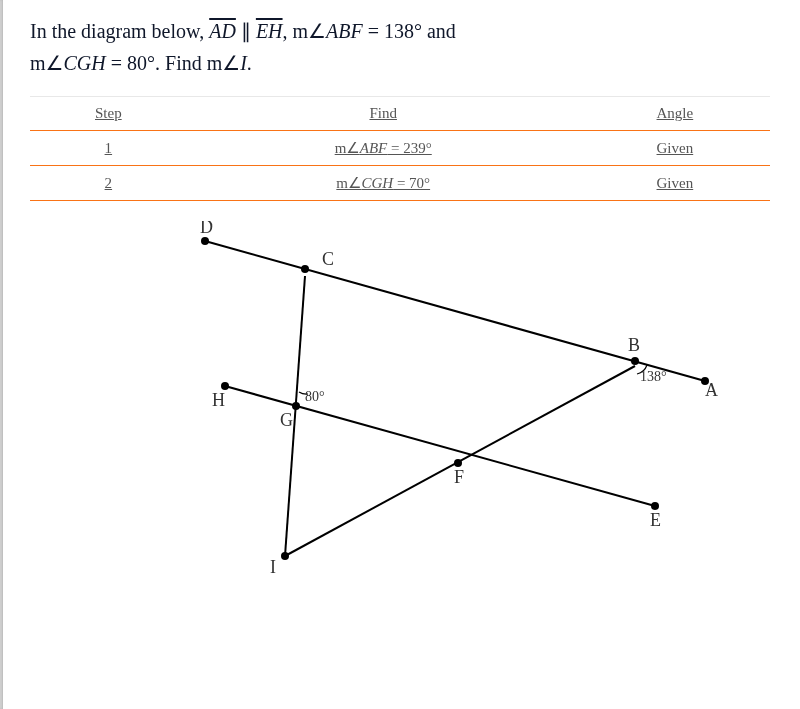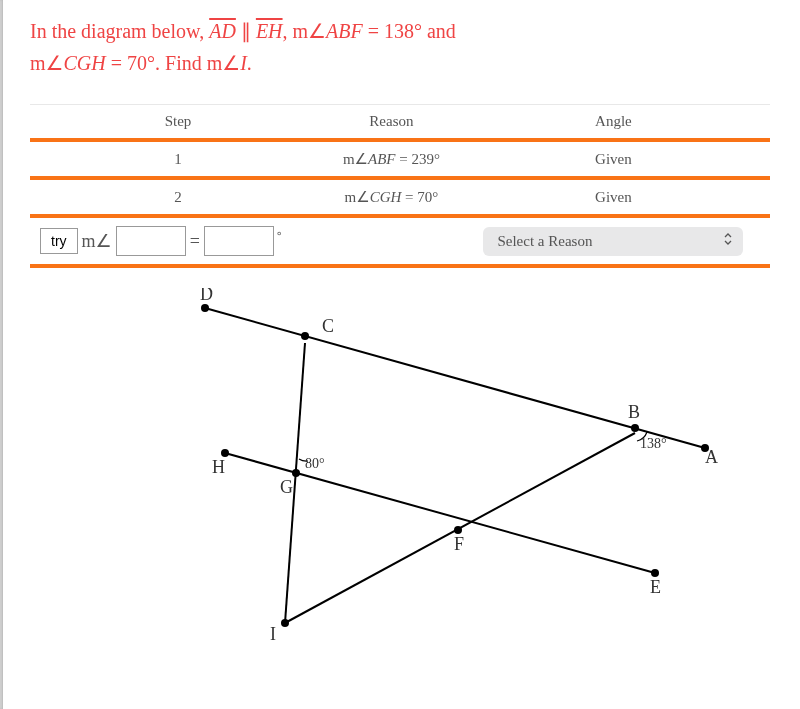--- a/index.html
+++ b/index.html
@@ -15,38 +15,39 @@
     .left-border {
       position: absolute;
       left: 0; top: 0;
       width: 3px; height: 100%;
       background: #d0d0d0;
       box-shadow: inset -1px 0 2px rgba(0,0,0,0.1);
     }
     .problem-text {
       font-size: 20px;
       line-height: 1.6;
-      margin-bottom: 25px;
-      color: #ef4444;
+      margin-bottom: 17px;
+      color: #0f172a;
       font-family: Georgia, serif;
     }
     .overline { text-decoration: overline; }
     .math { font-style: italic; }
     table.steps {
       width: 100%;
       border-collapse: collapse;
       margin-bottom: 20px;
       font-size: 15px;
     }
     table.steps th, table.steps td {
       padding: 8px 10px;
       text-align: center;
       border-top: 1px solid #e8e8e8;
-      border-bottom: 4px solid #f97316;
+      border-bottom: 1px solid #f97316;
       color: #555;
+      text-decoration: underline;
     }
     table.steps th { font-weight: normal; font-family: Georgia, serif; }
     .try-row td { padding: 10px 8px; }
     .try-btn {
       border: 1px solid #999;
       padding: 4px 10px;
       background: #fff;
       font-size: 14px;
       cursor: pointer;
     }
@@ -97,64 +98,41 @@
       font-size: 14px;
       fill: #333;
     }
   </style>
 </head>
 <body>
 <div class="left-border"></div>
 
 <div class="problem-text">
   <span>In the diagram below, </span><span class="overline math">AD</span><span> ∥ </span><span class="overline math">EH</span><span>, m∠</span><span class="math">ABF</span><span> = 138° and</span><br>
-  <span>m∠</span><span class="math">CGH</span><span> = 70°. Find m∠</span><span class="math">I</span><span>.</span>
+  <span>m∠</span><span class="math">CGH</span><span> = 80°. Find m∠</span><span class="math">I</span><span>.</span>
 </div>
 
 <table class="steps">
   <thead>
     <tr>
       <th>Step</th>
-      <th>Reason</th>
+      <th>Find</th>
       <th>Angle</th>
     </tr>
   </thead>
   <tbody>
     <tr>
       <td>1</td>
       <td><span>m∠</span><span class="math">ABF</span><span> = 239°</span></td>
       <td>Given</td>
     </tr>
     <tr>
       <td>2</td>
       <td><span>m∠</span><span class="math">CGH</span><span> = 70°</span></td>
       <td>Given</td>
-    </tr>
-    <tr class="try-row">
-      <td style="text-align:left">
-        <span class="angle-row">
-          <button class="try-btn">try</button>
-          <span style="font-size:18px">m∠</span>
-          <input class="input-box" style="">
-          <span style="font-size:18px">=</span>
-          <input class="input-box" style="">
-          <span style="font-size:11px;position:relative;top:-8px;left:-2px">∘</span>
-        </span>
-      </td>
-      <td></td>
-      <td>
-        <div class="reason-select">
-          <span>Select a Reason</span>
-          <span class="chev">
-            <svg width="10" height="14" viewBox="0 0 10 14">
-                <path d="M2 5 L5 2 L8 5 M2 9 L5 12 L8 9" stroke="#555" stroke-width="1.3" fill="none"></path>
-              </svg>
-          </span>
-        </div>
-      </td>
     </tr>
   </tbody>
 </table>
 
 <div class="diagram-wrap">
   <svg viewBox="0 0 640 360">
     <line x1="125" y1="20" x2="625" y2="160" stroke="#000" stroke-width="2"></line>
     <line x1="145" y1="165" x2="575" y2="285" stroke="#000" stroke-width="2"></line>
     <line x1="225" y1="55" x2="205" y2="335" stroke="#000" stroke-width="2"></line>
     <line x1="555" y1="145" x2="205" y2="335" stroke="#000" stroke-width="2"></line>

